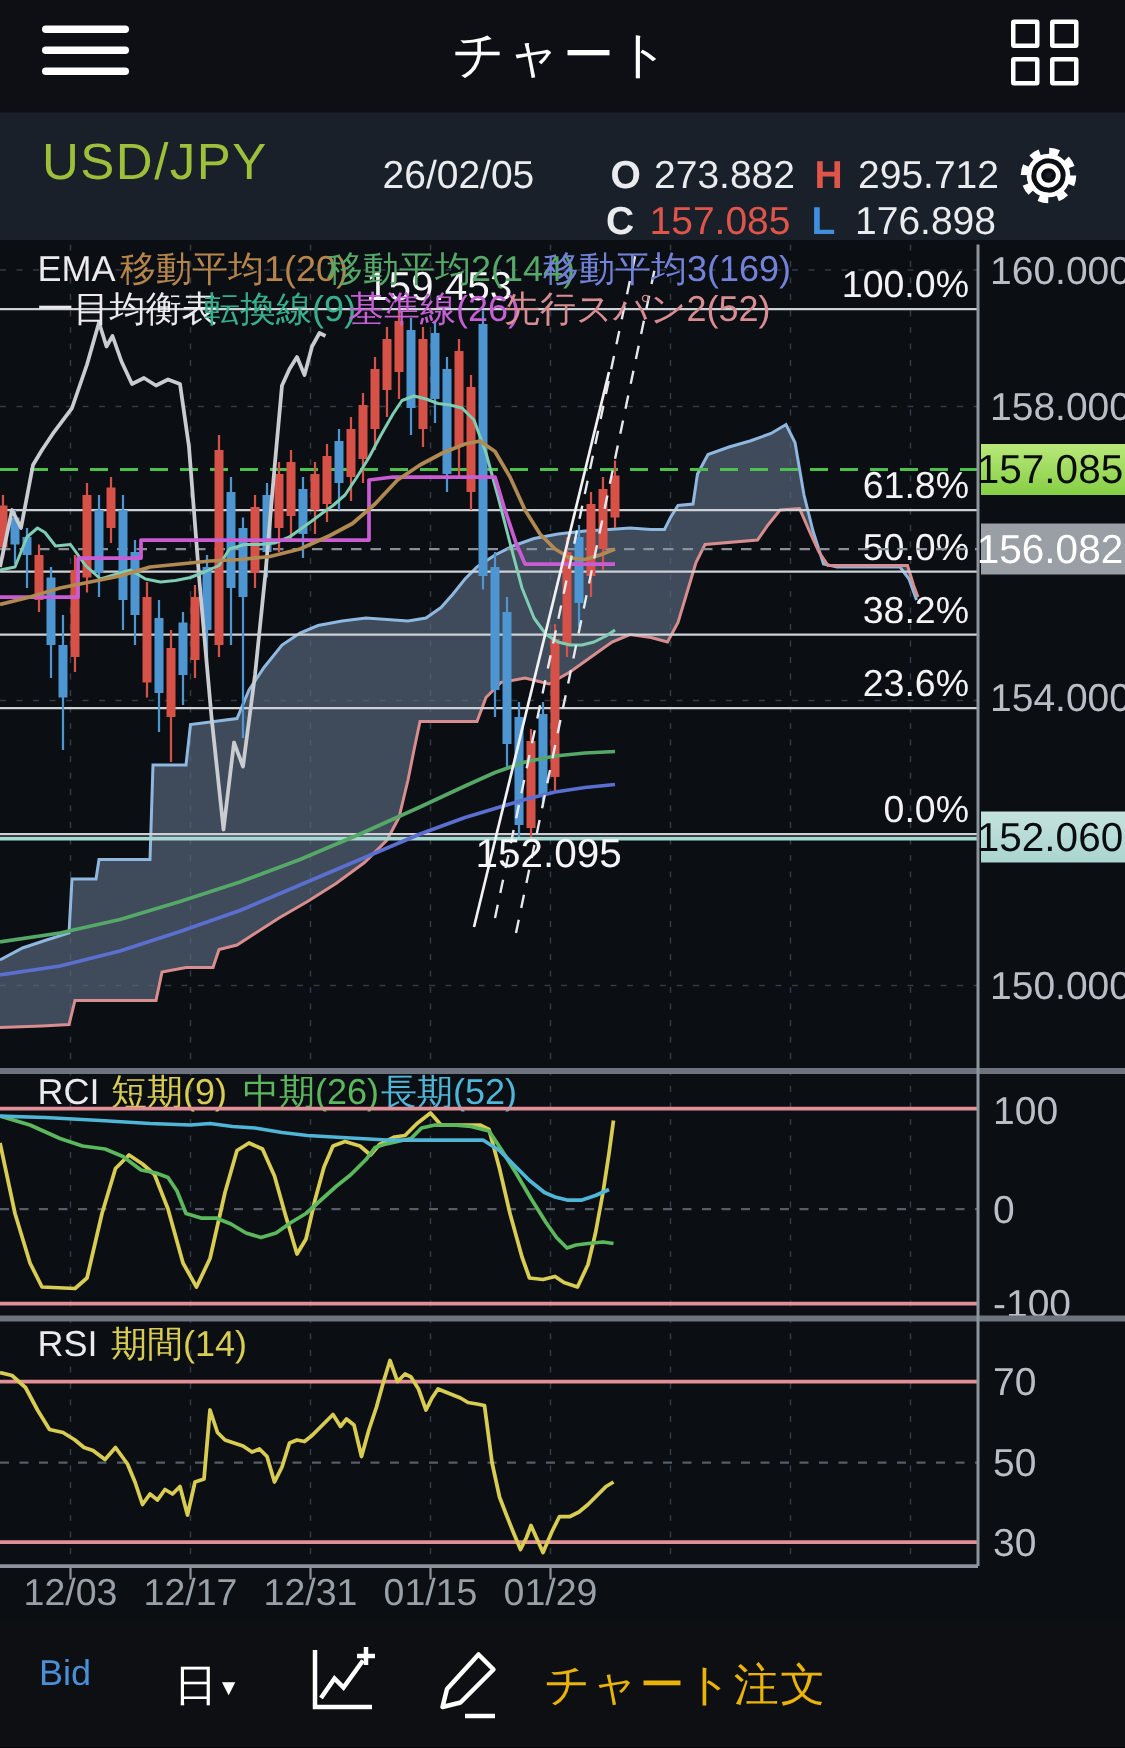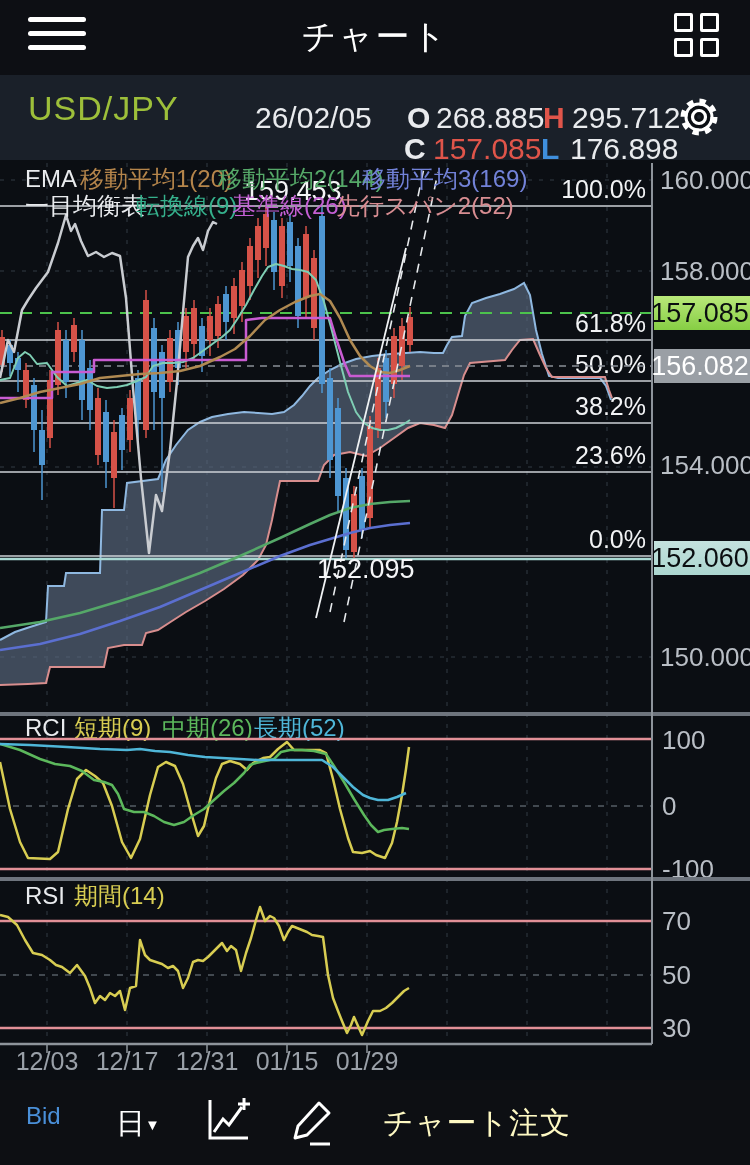--- a/index.html
+++ b/index.html
@@ -10,33 +10,33 @@
   .hdr{position:absolute;left:0;top:0;width:750px;height:86px;background:#0d0f14;}
   .hamburger{position:absolute;left:28px;top:17px;width:58px;height:38px;cursor:pointer;}
   .hamburger span{display:block;width:58px;height:5px;background:#fff;border-radius:2.5px;margin-bottom:9px;}
   .hdr h1{position:absolute;left:0;right:0;top:14px;margin:0;text-align:center;color:#fff;
           font-size:34px;font-weight:normal;letter-spacing:2px;}
   .gridbtn{position:absolute;right:28px;top:13px;width:48px;height:46px;cursor:pointer;}
   .gridbtn i{position:absolute;width:19px;height:19px;border:3px solid #fff;border-radius:2px;}
   
   .quote{position:absolute;left:0;top:75px;width:750px;height:85px;background:#1a2029;}
   .pair{position:absolute;left:28px;top:14px;color:#9dbf3a;font-size:34px;letter-spacing:1px;}
-  .qtxt{position:absolute;font-size:30px;color:#e9ebee;white-space:nowrap;}
+  .qtxt{position:absolute;font-size:26px;color:#e9ebee;white-space:nowrap;}
   .qlbl{font-weight:bold;}
   .gear{position:absolute;right:26px;top:17px;width:50px;height:50px;cursor:pointer;}
   
   .chart-wrap{position:absolute;left:0;top:160px;width:750px;height:920px;}
   
   .tbar{position:absolute;left:0;top:1080px;width:750px;height:85px;background:#0d0f13;}
   .tbtn{position:absolute;background:none;border:none;padding:0;cursor:pointer;white-space:nowrap;}
   .bid{left:26px;top:22px;color:#4a90d9;font-size:24px;}
   .interval{left:116px;top:24px;color:#fff;font-size:29px;}
   .interval .dn{font-size:15px;vertical-align:3px;}
   .icon-btn{width:52px;height:52px;top:14px;}
-  .chart-order{left:383px;top:23px;color:#fef9c3;font-size:30px;letter-spacing:1px;}
+  .chart-order{left:363px;top:23px;color:#eab308;font-size:30px;letter-spacing:1px;}
   .new-order{left:568px;top:6px;width:160px;height:48px;border-radius:24px;background:#2c313b;
              color:#fff;font-size:29px;text-align:center;line-height:48px;letter-spacing:1px;}
 </style>
 </head>
 <body>
 
 <div class="app">
 
   <header class="hdr">
     <div class="hamburger">
@@ -50,21 +50,21 @@
         <i style="left:26px;top:0"></i>
       <i style="left:0;top:25px"></i>
         <i style="left:26px;top:25px"></i>
     </div>
   </header>
 
   <section class="quote">
     <div class="pair">USD/JPY</div>
     <span class="qtxt" style="left:255px;top:26px">26/02/05</span>
     <span class="qtxt qlbl" style="left:407px;top:26px">O</span>
-    <span class="qtxt" style="left:436px;top:26px">268.885</span>
+    <span class="qtxt" style="left:436px;top:26px">273.882</span>
     <span class="qtxt qlbl" style="left:543px;top:26px;color:#e0554a">H</span>
     <span class="qtxt" style="left:572px;top:26px">295.712</span>
     <span class="qtxt qlbl" style="left:404px;top:57px">C</span>
     <span class="qtxt" style="left:433px;top:57px;color:#e0554a">157.085</span>
     <span class="qtxt qlbl" style="left:541px;top:57px;color:#3f8fdd">L</span>
     <span class="qtxt" style="left:570px;top:57px">176.898</span>
     <div class="gear">
       <svg width="50" height="50" viewBox="0 0 50 50">
         <circle cx="25" cy="25" r="15" fill="none" stroke="#fff" stroke-width="7" stroke-dasharray="5.9 5.88"></circle>
         <circle cx="25" cy="25" r="13" fill="none" stroke="#fff" stroke-width="3"></circle>

